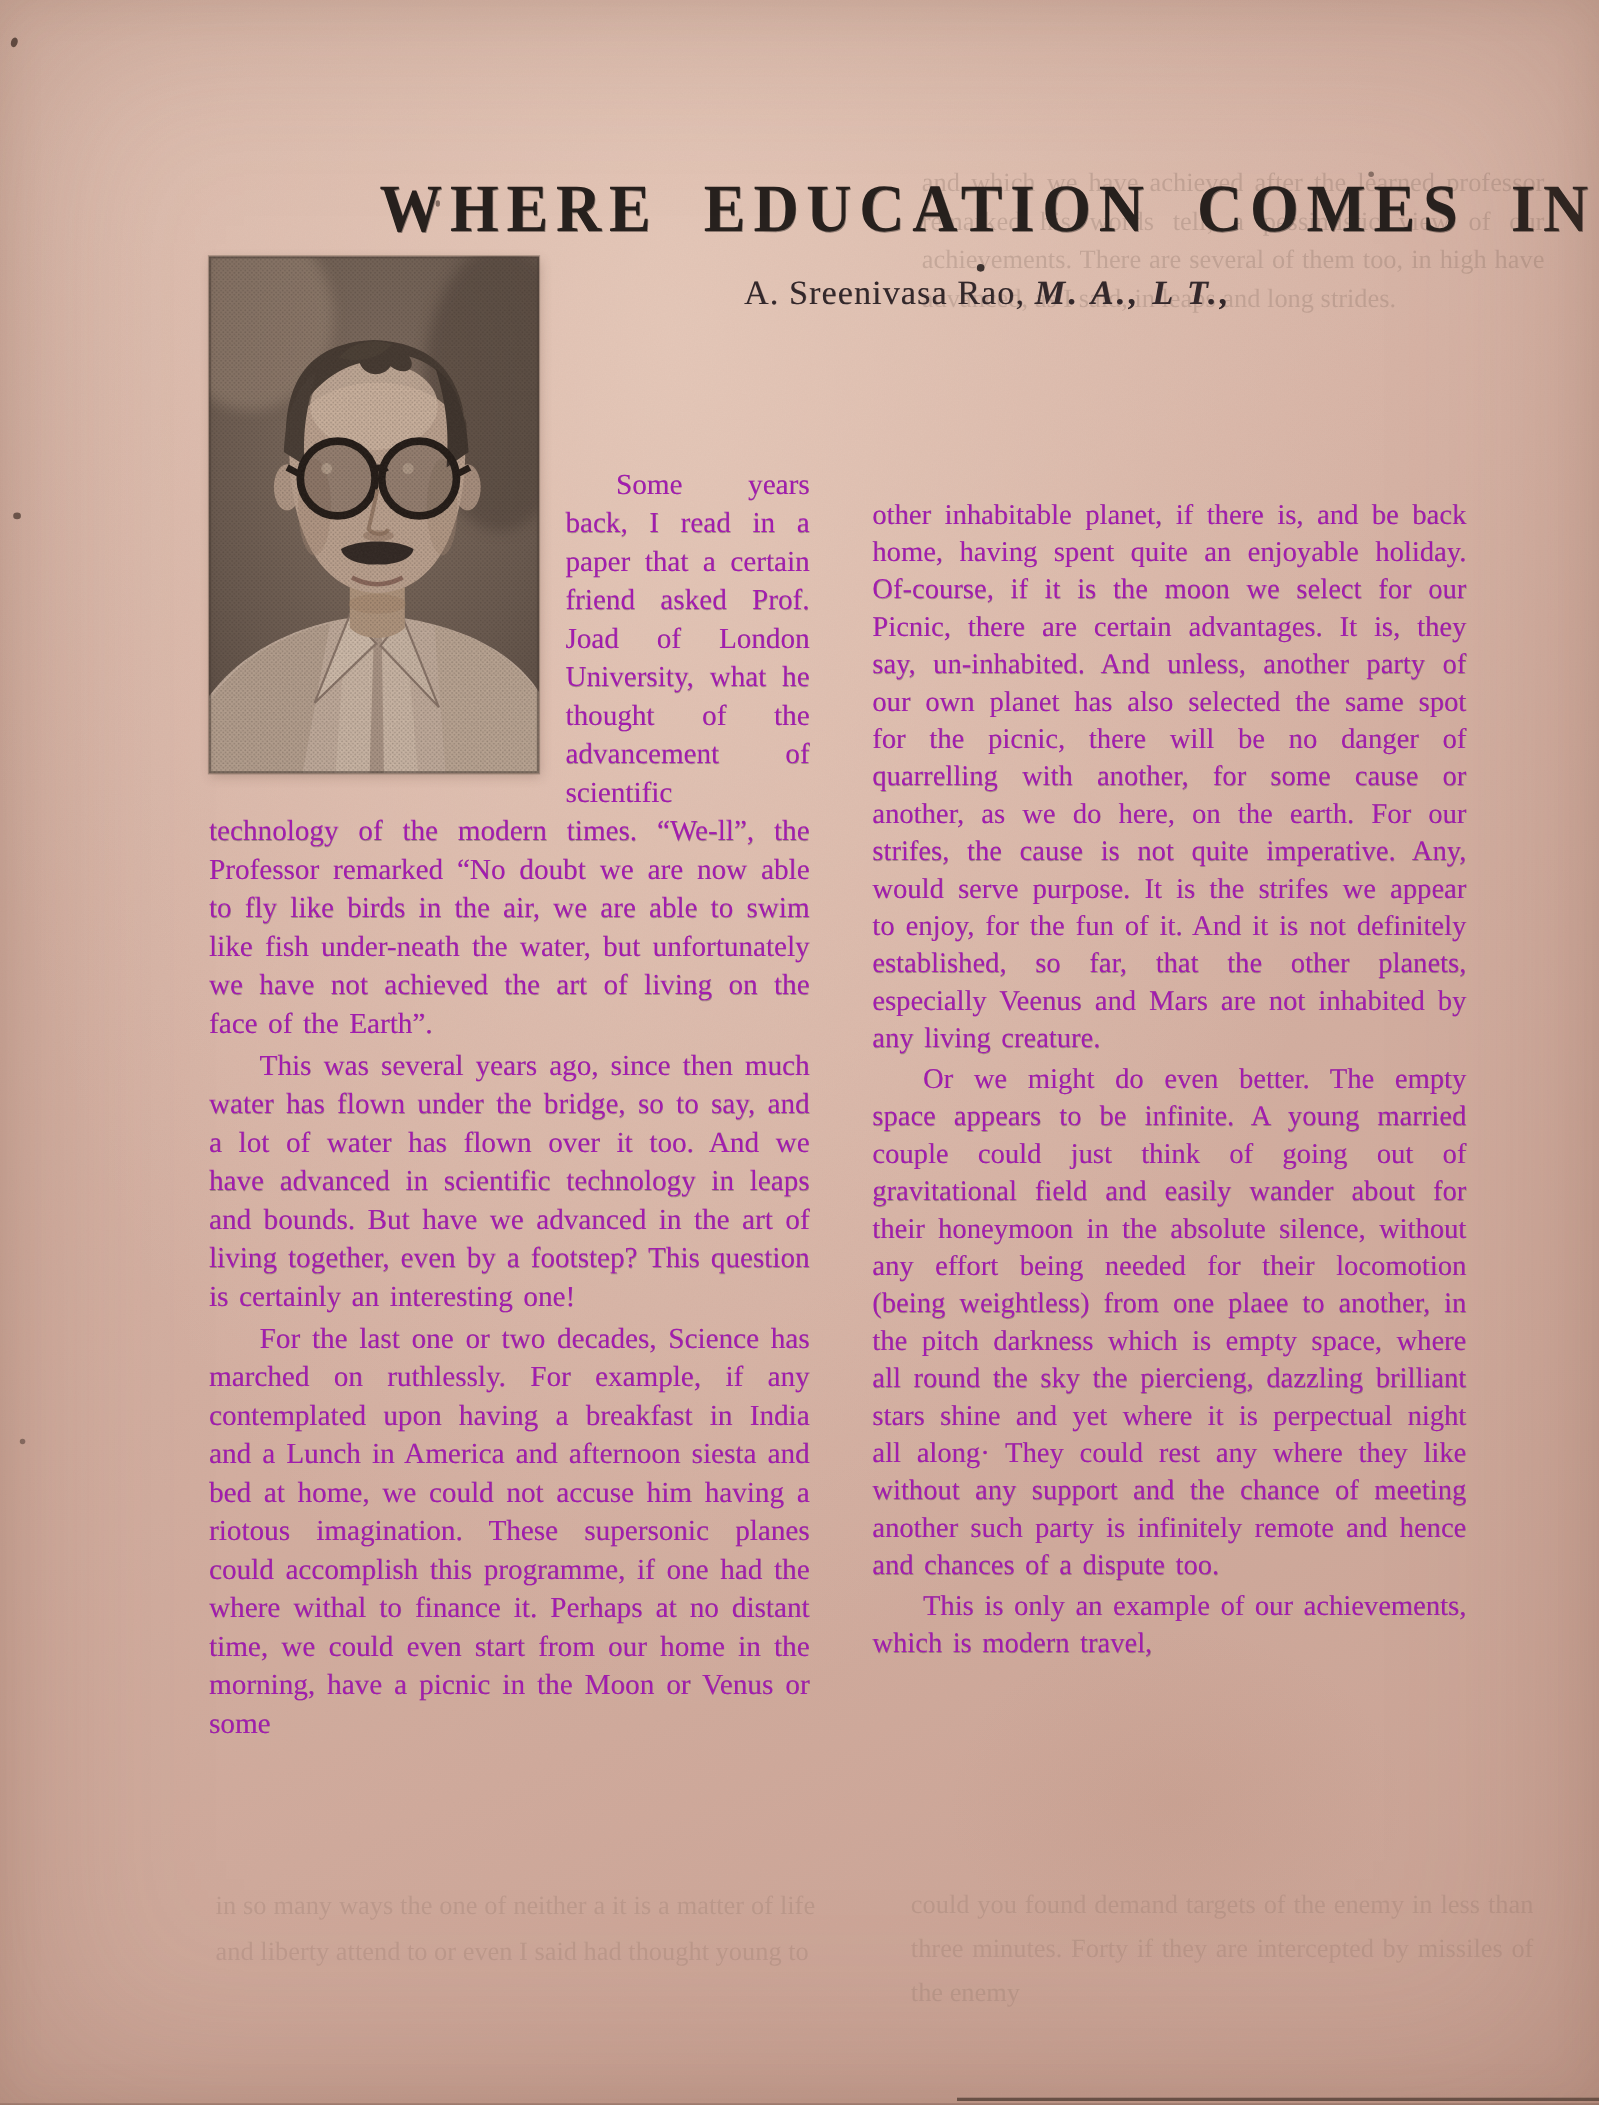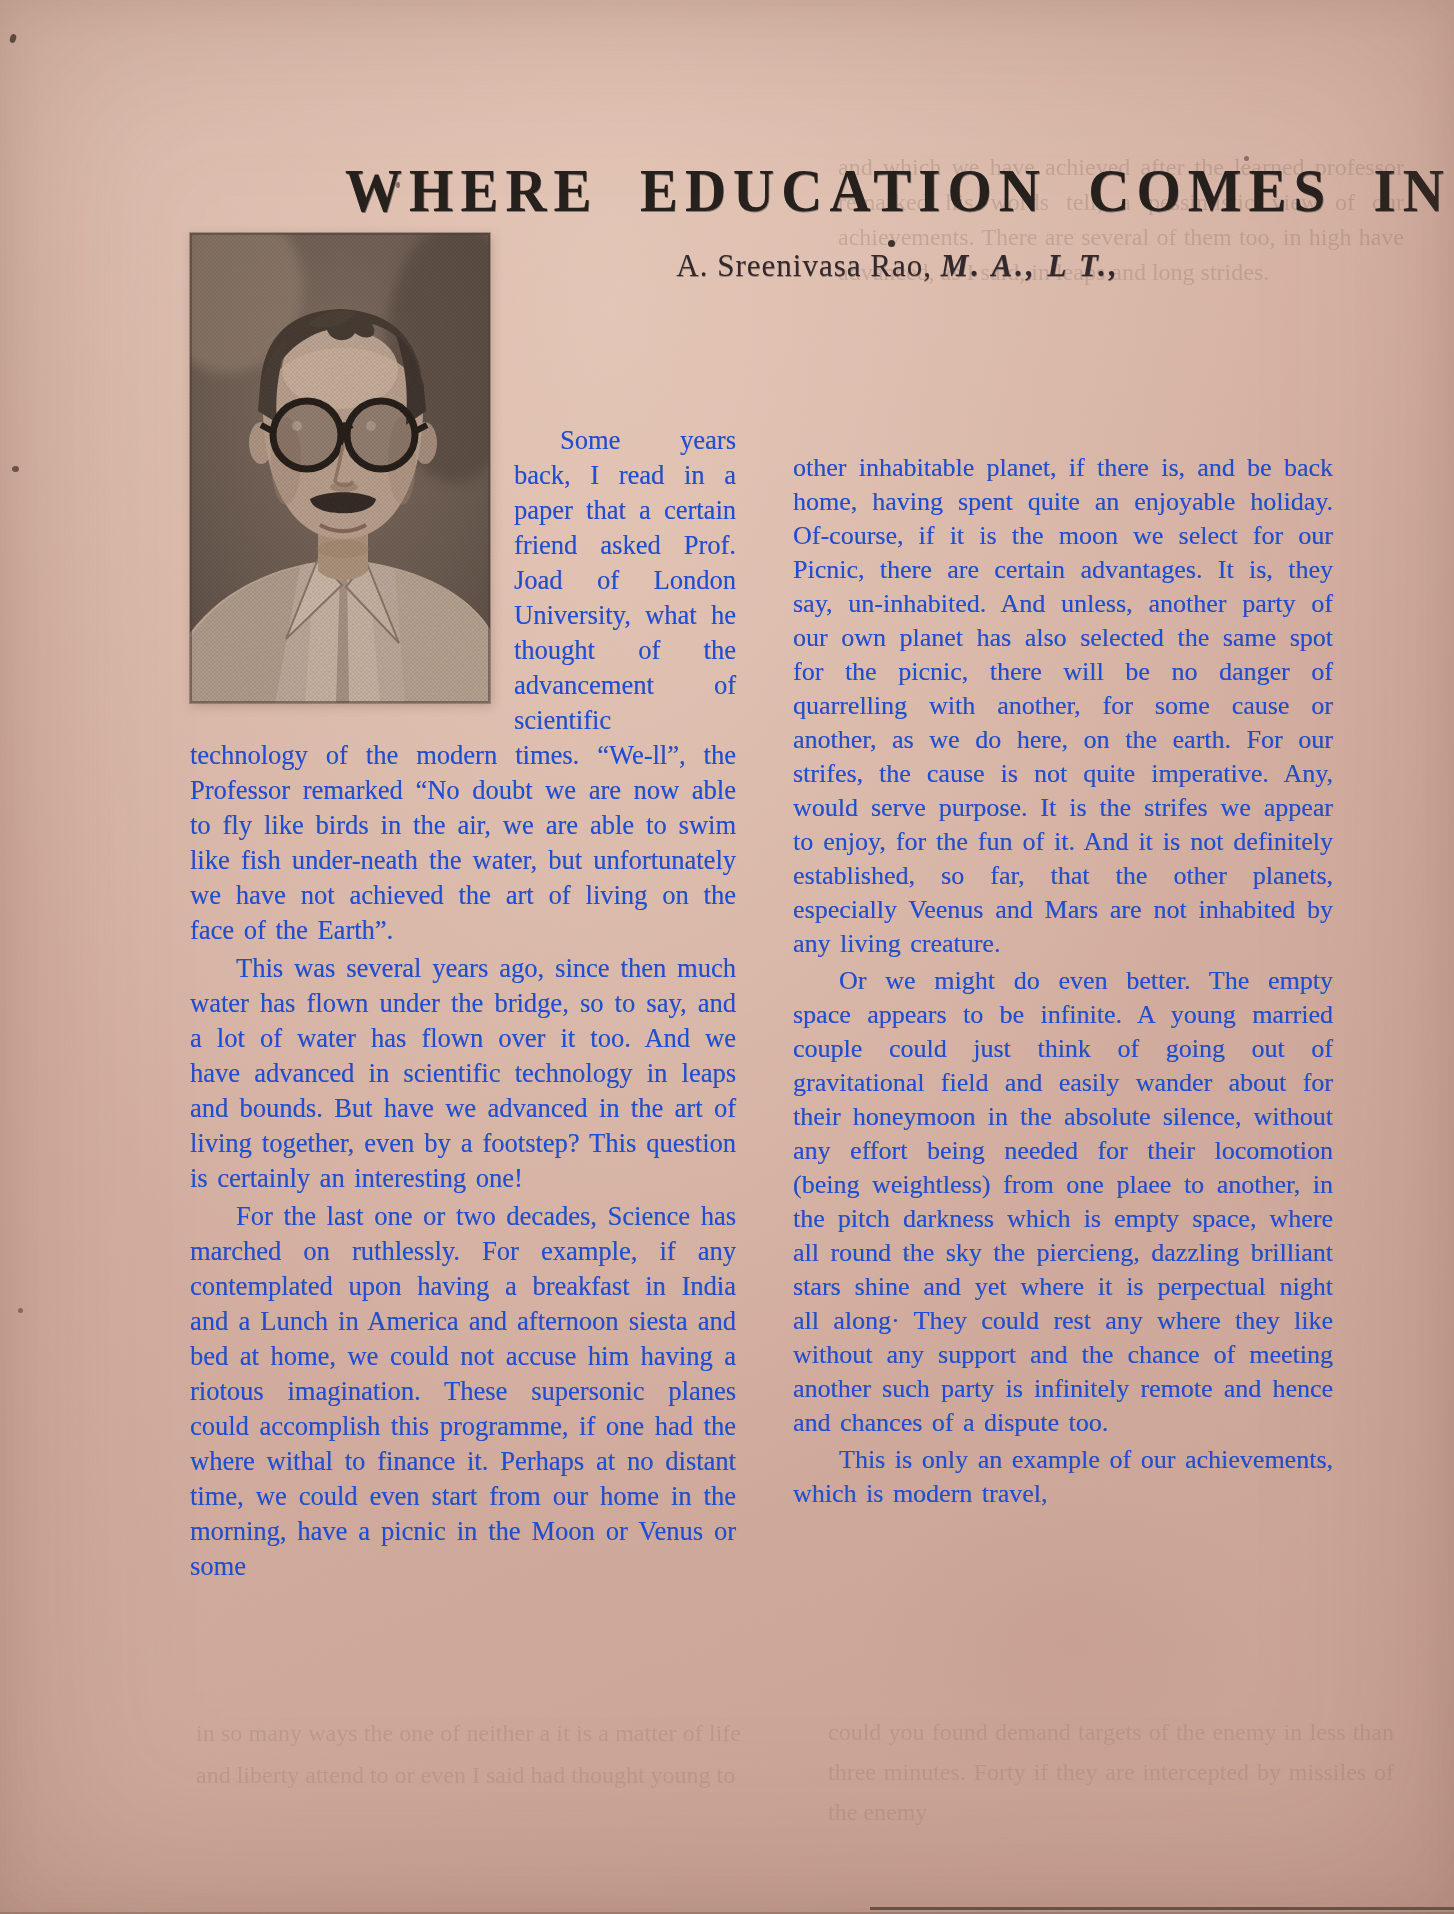--- a/index.html
+++ b/index.html
@@ -25,21 +25,21 @@
     text-shadow:0.6px 0.8px 0 rgba(39,33,30,0.45);
   }
   .title-dot{position:absolute;left:548px;top:82px;width:7px;height:7px;border-radius:50%;
     background:#2b2422;opacity:.9;}
   .byline{margin-top:30px;font-size:31px;color:#33282b;letter-spacing:1px;
     text-shadow:0.4px 0.5px 0 rgba(51,40,43,0.4);}
   .byline .author{font-weight:normal;}
   .byline .degrees{font-style:italic;font-weight:bold;letter-spacing:3px;text-align:right;}
 
   
-  .column{position:absolute;text-align:justify;color:#1d4ed8;
+  .column{position:absolute;text-align:justify;color:#a21caf;
     text-shadow:0.35px 0.45px 0 rgba(61,48,52,0.35);}
   .col-left{left:190px;top:233px;width:546px;font-size:26.5px;line-height:35px;word-spacing:3px;}
   .col-right{left:793px;top:451px;width:540px;font-size:26px;line-height:34px;word-spacing:3px;}
   .column p{margin:0 0 3px 0;text-indent:46px;}
   .col-left .plist p:first-child{padding-top:190px;}
   .col-right .plist p:first-child{text-indent:0;}
 
   
   .photo-float{float:left;width:300px;height:470px;margin:0 24px 10px 0;
     box-shadow:0 0 0 1px rgba(70,56,46,0.35), 2px 3px 10px rgba(90,64,50,0.25);}

